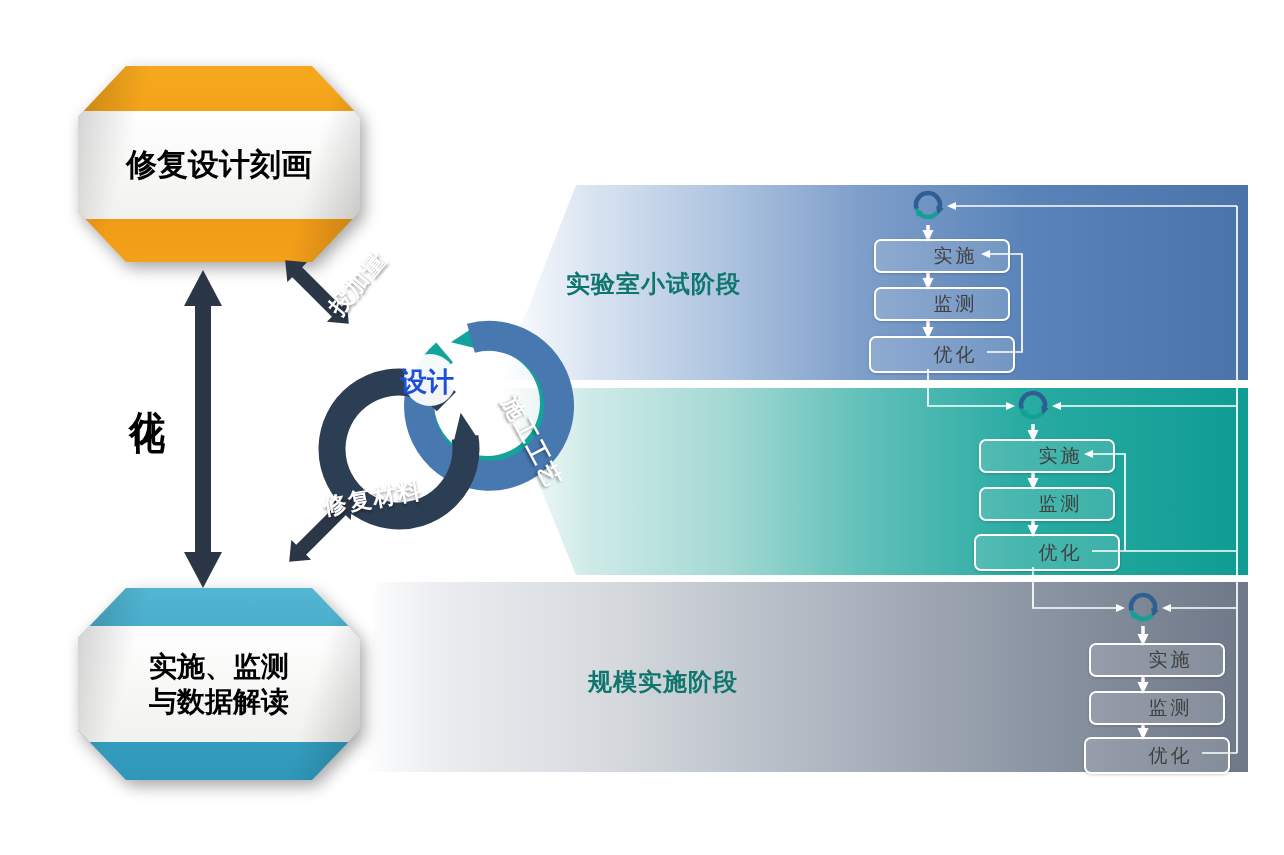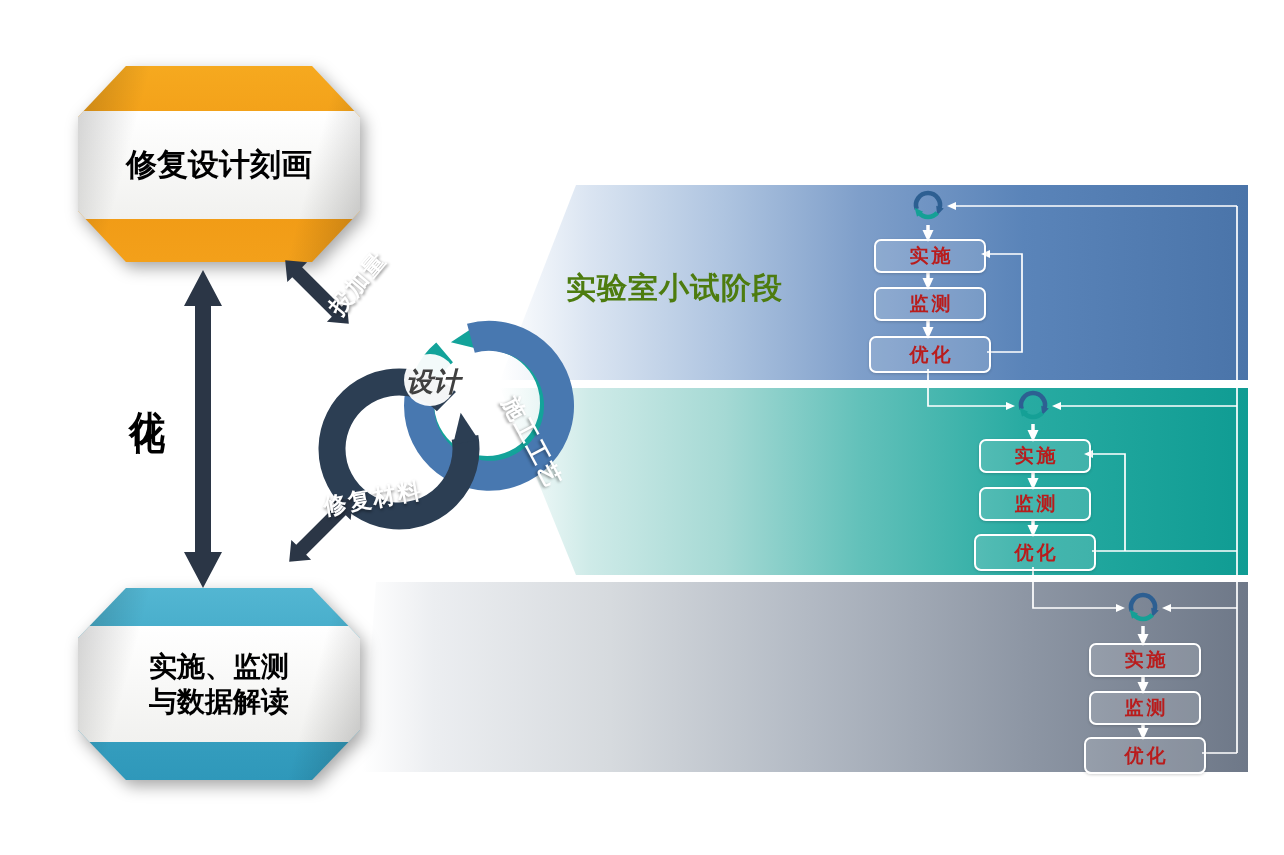--- a/index.html
+++ b/index.html
@@ -17,58 +17,59 @@
   .band-pilot{
     left:500px;top:388px;width:748px;height:187px;
     clip-path:polygon(0 0,100% 0,100% 100%,76px 100%);
     background:linear-gradient(90deg,rgba(255,255,255,0) 0%,rgba(158,214,209,.5) 12%,#a5d9d4 30%,#63c1ba 48%,#28aba2 70%,#0f9c93 100%);
   }
   .band-scale{
     left:362px;top:582px;width:886px;height:190px;
     clip-path:polygon(14px 0,100% 0,100% 100%,0 100%);
     background:linear-gradient(90deg,rgba(255,255,255,0) 0%,#eceef1 8%,#d6dade 28%,#b3bac4 50%,#8d96a4 75%,#6e7888 100%);
   }
-  .stage-label{position:absolute;z-index:6;font-size:30px;font-weight:800;color:#4d7c0f;letter-spacing:1px;text-align:right;}
+  .stage-label{position:absolute;z-index:6;font-size:24px;font-weight:800;color:#0f766e;letter-spacing:1px;text-align:right;}
   
   .step-box{
     position:absolute;z-index:6;border:2.5px solid #fff;border-radius:7px;
-    color:#b91c1c;font-weight:bold;font-size:19px;letter-spacing:3px;text-indent:3px;
+    color:#404040;font-weight:normal;font-size:19px;letter-spacing:3px;text-indent:3px;
     display:flex;align-items:center;justify-content:center;
-    background:rgba(255,255,255,.14);box-shadow:0 1px 3px rgba(0,0,0,.18);
+    background:rgba(255,255,255,.14);box-shadow:0 1px 3px rgba(0,0,0,.18);padding-left:24px;
   }
   
   .banner{position:absolute;z-index:2;filter:drop-shadow(4px 6px 8px rgba(0,0,0,.35));}
   .hex{position:relative;width:100%;height:100%;
     clip-path:polygon(17% 0,83% 0,100% 26%,100% 74%,83% 100%,17% 100%,0 74%,0 26%);}
   .hex-orange{background:linear-gradient(180deg,#f6a91f 0%,#f09a14 49%,#ef9712 51%,#f3a01a 100%);}
   .hex-teal{background:linear-gradient(180deg,#53b6d2 0%,#3ba4c3 50%,#2f98ba 100%);}
   .hex-band{position:absolute;left:0;right:0;background:linear-gradient(180deg,#ffffff 0%,#f1f1ef 100%);
     display:flex;flex-direction:column;align-items:center;justify-content:center;}
   .hex-shade{position:absolute;inset:0;
     background:linear-gradient(105deg,rgba(0,0,0,.20) 0%,rgba(0,0,0,0) 22%,rgba(0,0,0,0) 78%,rgba(0,0,0,.20) 100%);}
   .banner-text{font-weight:800;color:#000;text-align:center;line-height:1.25;}
   
   .v-label{position:absolute;z-index:6;writing-mode:vertical-rl;text-orientation:upright;
     font-size:36px;font-weight:800;color:#000;letter-spacing:8px;}
   .ring-label{position:absolute;z-index:6;color:#fff;font-weight:800;font-size:23px;
     text-align:center;text-shadow:0 2px 3px rgba(0,0,0,.4);letter-spacing:2px;}
-  .center-label{position:absolute;z-index:6;font-size:27px;font-weight:800;color:#404040;text-align:right;font-style:italic;}
+  .center-label{position:absolute;z-index:6;font-size:27px;font-weight:800;color:#1d4ed8;text-align:left;}
   .overlay{position:absolute;left:0;top:0;z-index:5;pointer-events:none;}
   .cycle-icon{position:absolute;z-index:6;}
 </style>
 </head>
 <body>
 
 <div class="canvas">
 
   <div class="band band-lab"></div>
   <div class="band band-pilot"></div>
   <div class="band band-scale"></div>
 
   <div class="stage-label" style="left:566px;top:268px">实验室小试阶段</div>
+  <div class="stage-label" style="left:588px;top:666px">规模实施阶段</div>
 
   <div class="banner" style="left:78px;top:66px;width:282px;height:196px">
     <div class="hex hex-orange">
       <div class="hex-band" style="top:23%;height:55%">
         <div class="banner-text" style="font-size:31px">修复设计刻画</div>
       </div>
       <div class="hex-shade"></div>
     </div>
   </div>
 

